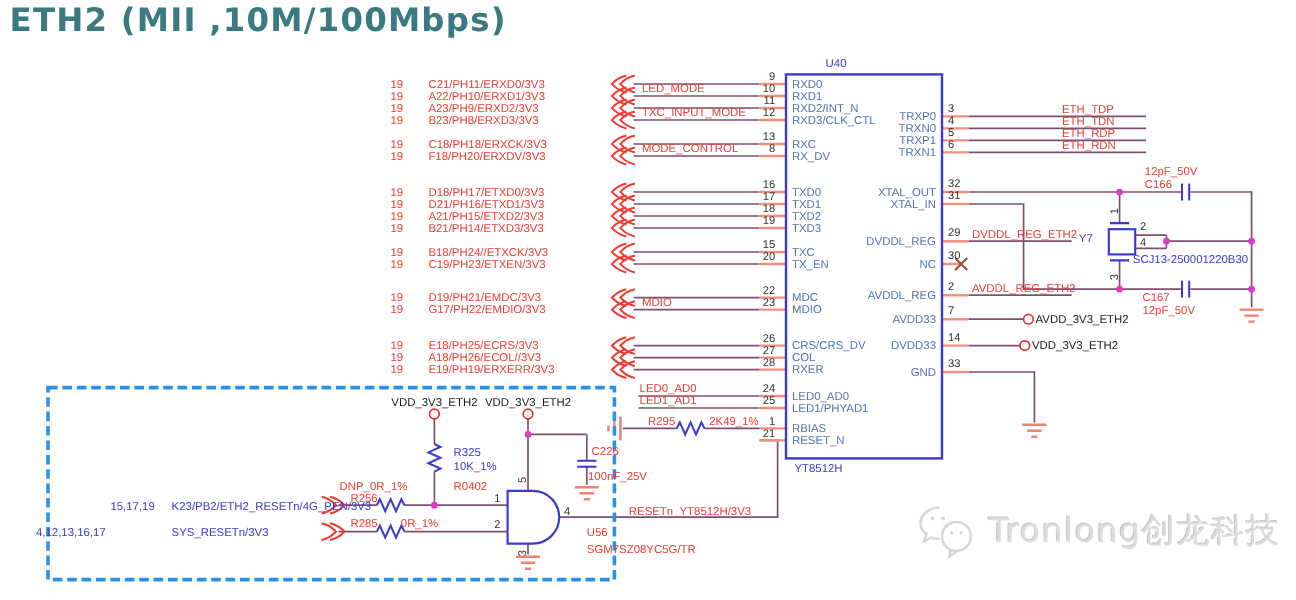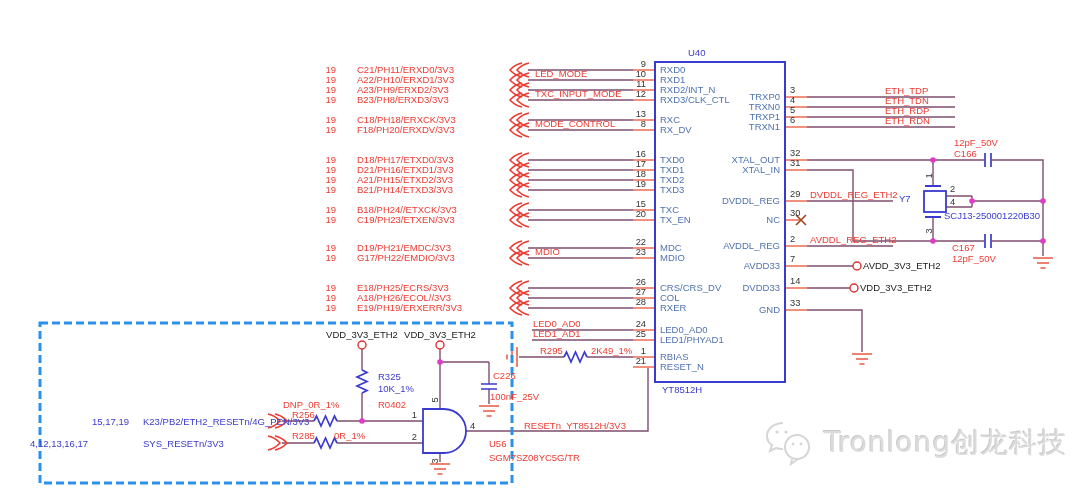--- a/index.html
+++ b/index.html
@@ -17,20 +17,21 @@
   .kt{fill:#1a1a1a;}              
   .wm{position:absolute;left:762px;top:420px;display:flex;align-items:center;gap:8px;}
   .wm-text{font-family:"DejaVu Sans",sans-serif;font-size:28px;letter-spacing:1px;
       color:#dcdcdc;text-shadow:1px 1px 0 #ffffff,-1px -1px 0 #c9c9c9;white-space:nowrap;}
 </style>
 </head>
 <body>
 
 <div id="stage">
 
+  <div class="page-title">ETH2 (MII ,10M/100Mbps)</div>
 
   <svg id="schem" width="1080" height="500" viewBox="0 0 1080 500">
     <defs>
       <path id="chevL" d="M12,-7 C4,-5 2,-2 0,0 C2,2 4,5 12,7" fill="none"></path>
       <path id="chevR" d="M0,-7 C8,-5 10,-2 12,0 C10,2 8,5 0,7" fill="none"></path>
       <g id="connL" stroke="#ed3b32" stroke-width="1.7" fill="none">
         <use href="#chevL"></use>
           <use href="#chevL" x="7"></use>
       </g>
       <g id="connR" stroke="#ed3b32" stroke-width="1.7" fill="none">

